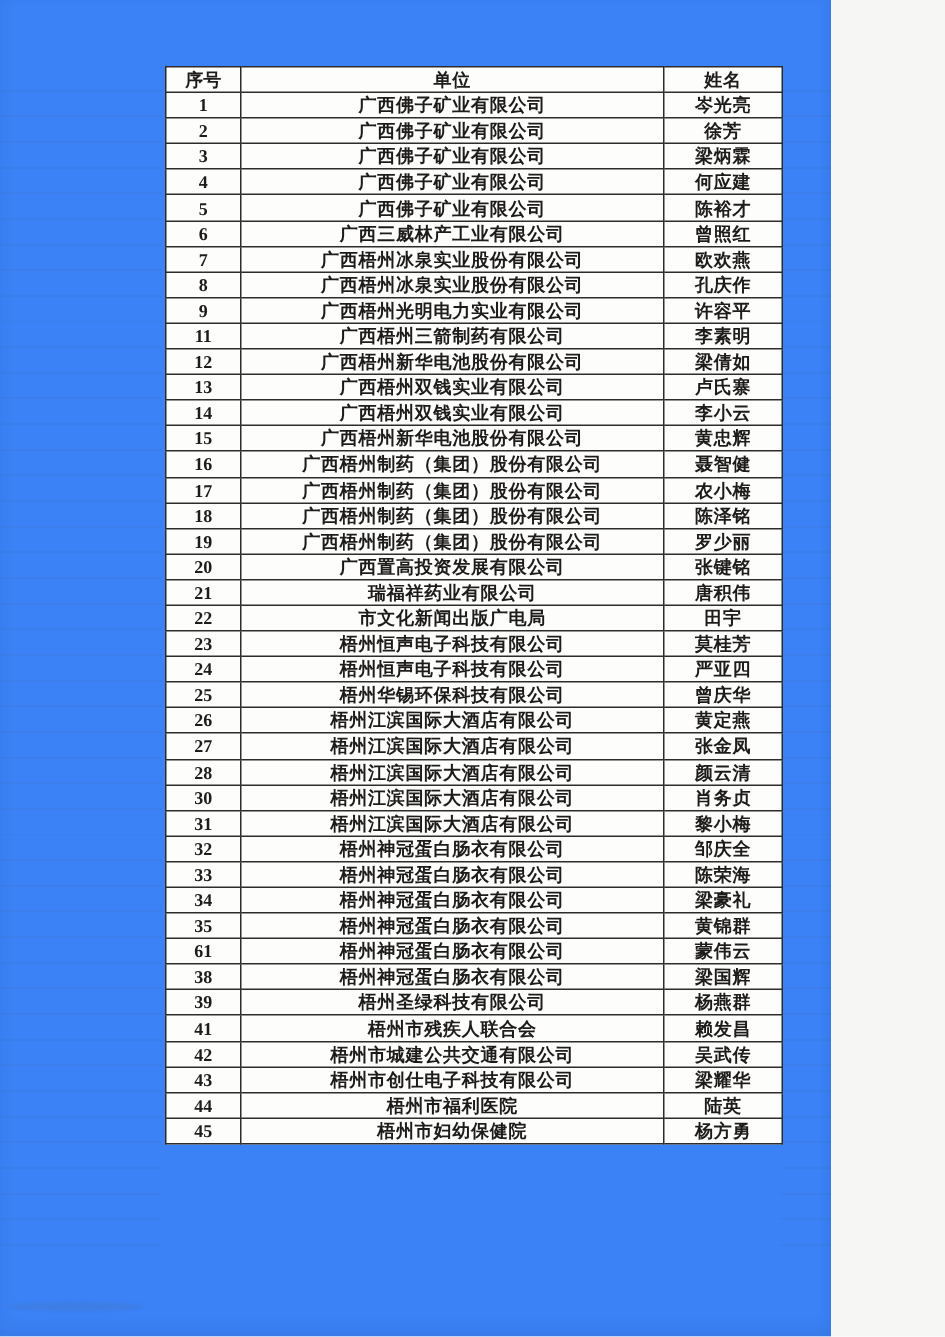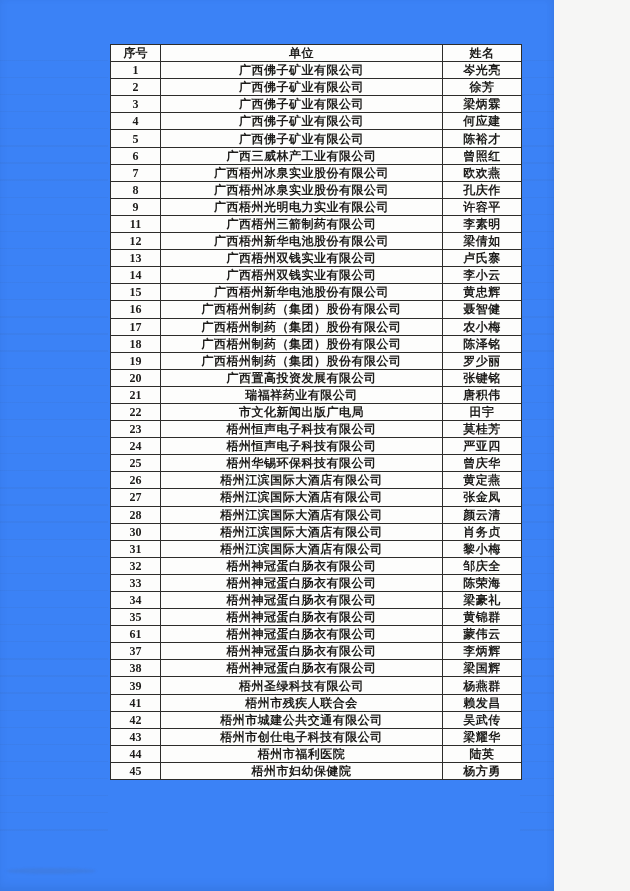--- a/index.html
+++ b/index.html
@@ -254,25 +254,20 @@
           <td class="c-no">35</td>
           <td class="c-org">梧州神冠蛋白肠衣有限公司</td>
           <td class="c-name">黄锦群</td>
         </tr>
         <tr>
           <td class="c-no">61</td>
           <td class="c-org">梧州神冠蛋白肠衣有限公司</td>
           <td class="c-name">蒙伟云</td>
         </tr>
         <tr>
-          <td class="c-no">37</td>
-          <td class="c-org">梧州神冠蛋白肠衣有限公司</td>
-          <td class="c-name">李炳辉</td>
-        </tr>
-        <tr>
           <td class="c-no">38</td>
           <td class="c-org">梧州神冠蛋白肠衣有限公司</td>
           <td class="c-name">梁国辉</td>
         </tr>
         <tr>
           <td class="c-no">39</td>
           <td class="c-org">梧州圣绿科技有限公司</td>
           <td class="c-name">杨燕群</td>
         </tr>
         <tr>

